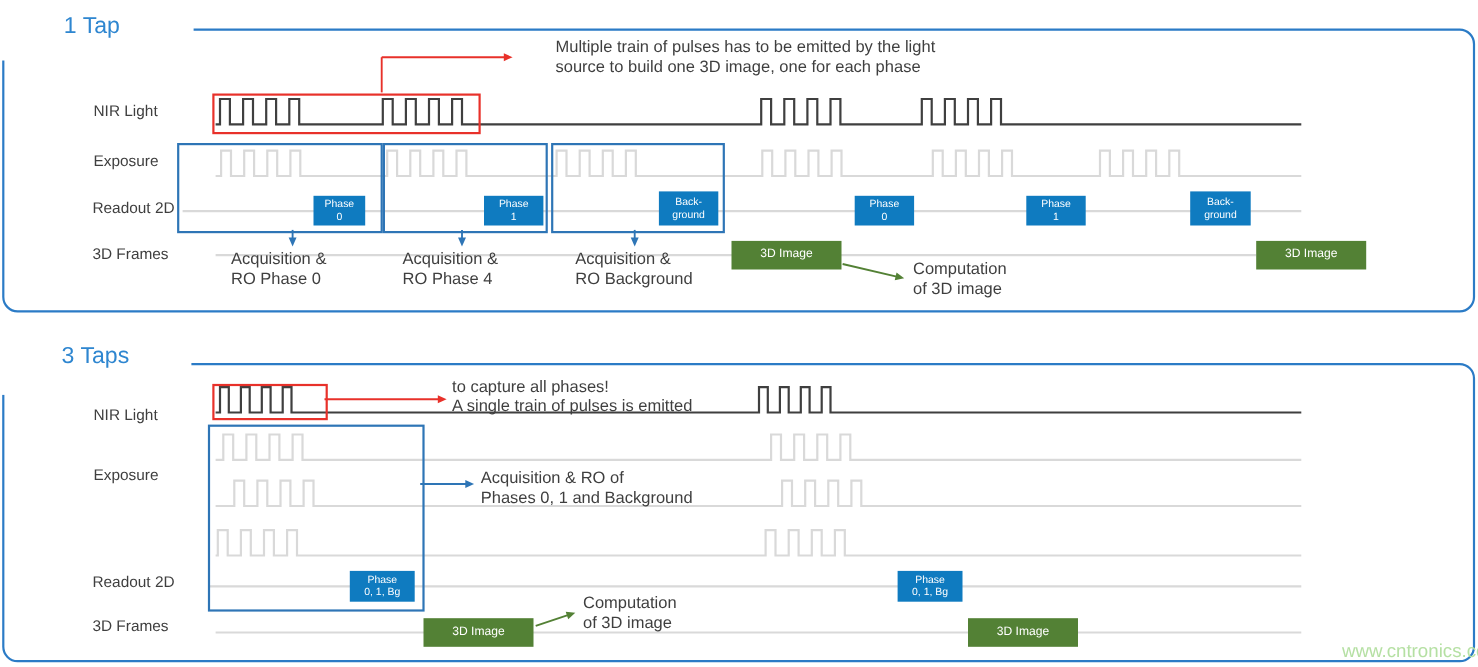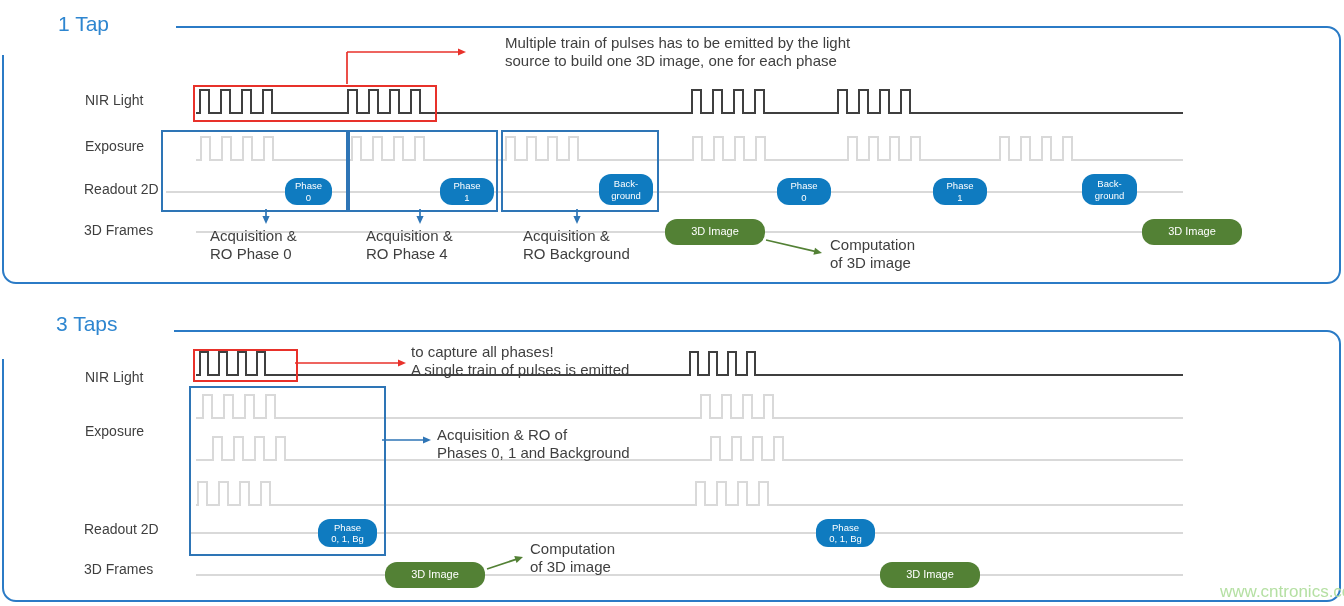--- a/index.html
+++ b/index.html
@@ -6,21 +6,21 @@
   #canvas{position:relative;width:1344px;height:606px;background:#fff;overflow:hidden;
           font-family:"Liberation Sans",sans-serif;color:#3f3f3f;}
   .panel{position:absolute;border:2px solid #2b7bc6;border-radius:14px;background:transparent;}
   .patch{position:absolute;background:#fff;}
   .title{position:absolute;font-size:21px;color:#2e86d0;white-space:nowrap;}
   .lbl{position:absolute;font-size:14px;color:#3f3f3f;white-space:nowrap;}
   .ann{position:absolute;font-size:15px;line-height:1.2;color:#3f3f3f;white-space:nowrap;}
   #wave-svg{position:absolute;left:0;top:0;pointer-events:none;}
   .box{position:absolute;border:2px solid;background:transparent;}
   .badge{position:absolute;display:flex;flex-direction:column;align-items:center;justify-content:center;
-         color:#fff;font-size:9.5px;line-height:1.2;text-align:center;border-radius:12px;}
+         color:#fff;font-size:9.5px;line-height:1.2;text-align:center;}
   .badge.badge_green{font-size:11px;}
   .watermark{position:absolute;font-size:17px;color:#b5e0a3;white-space:nowrap;}
 </style>
 </head>
 <body>
 
 <div id="canvas">
 
   <div class="panel" style="left:2px;top:26px;width:1335px;height:254px;"></div>
   <div class="panel" style="left:2px;top:330px;width:1335px;height:268px;"></div>

